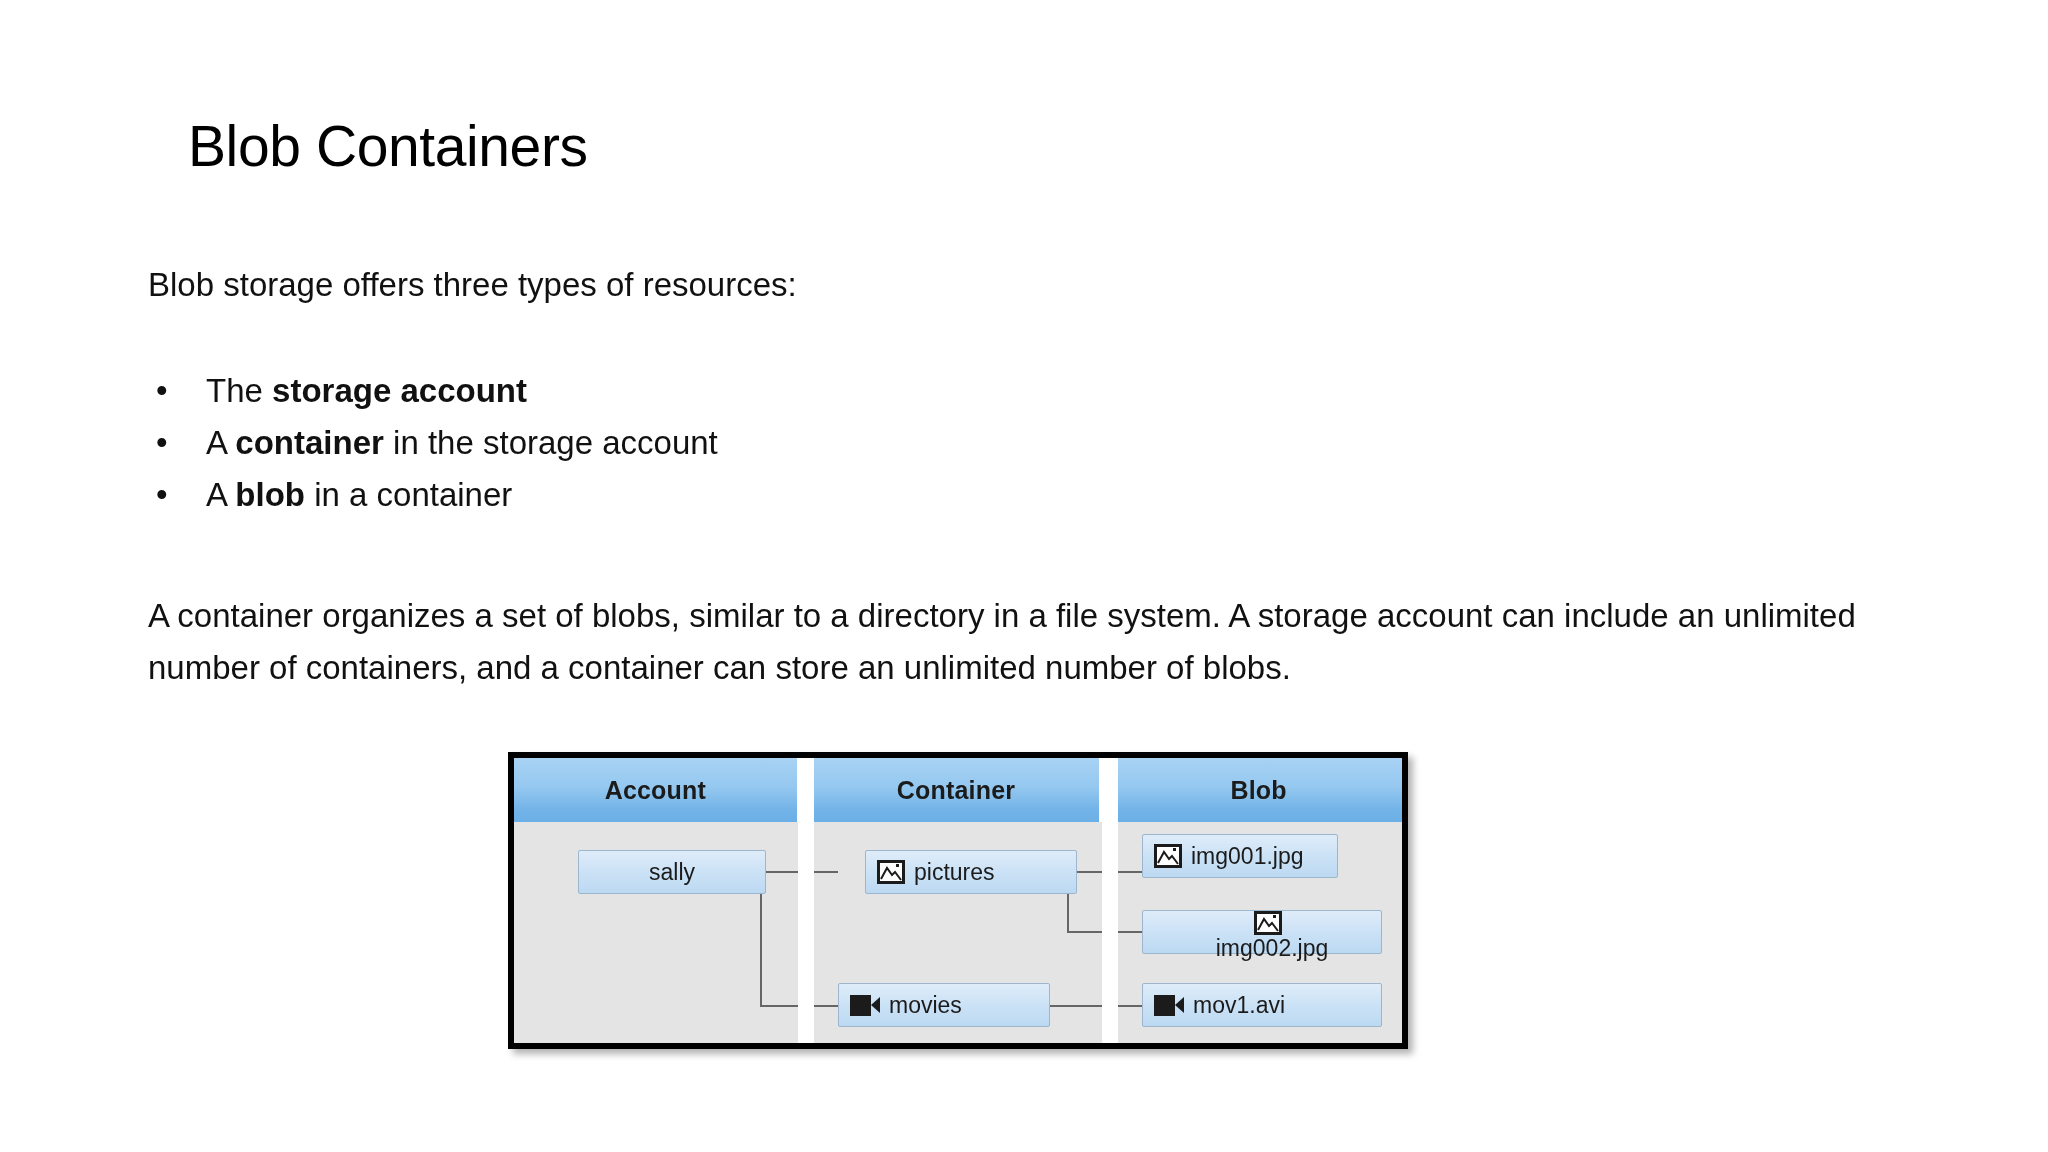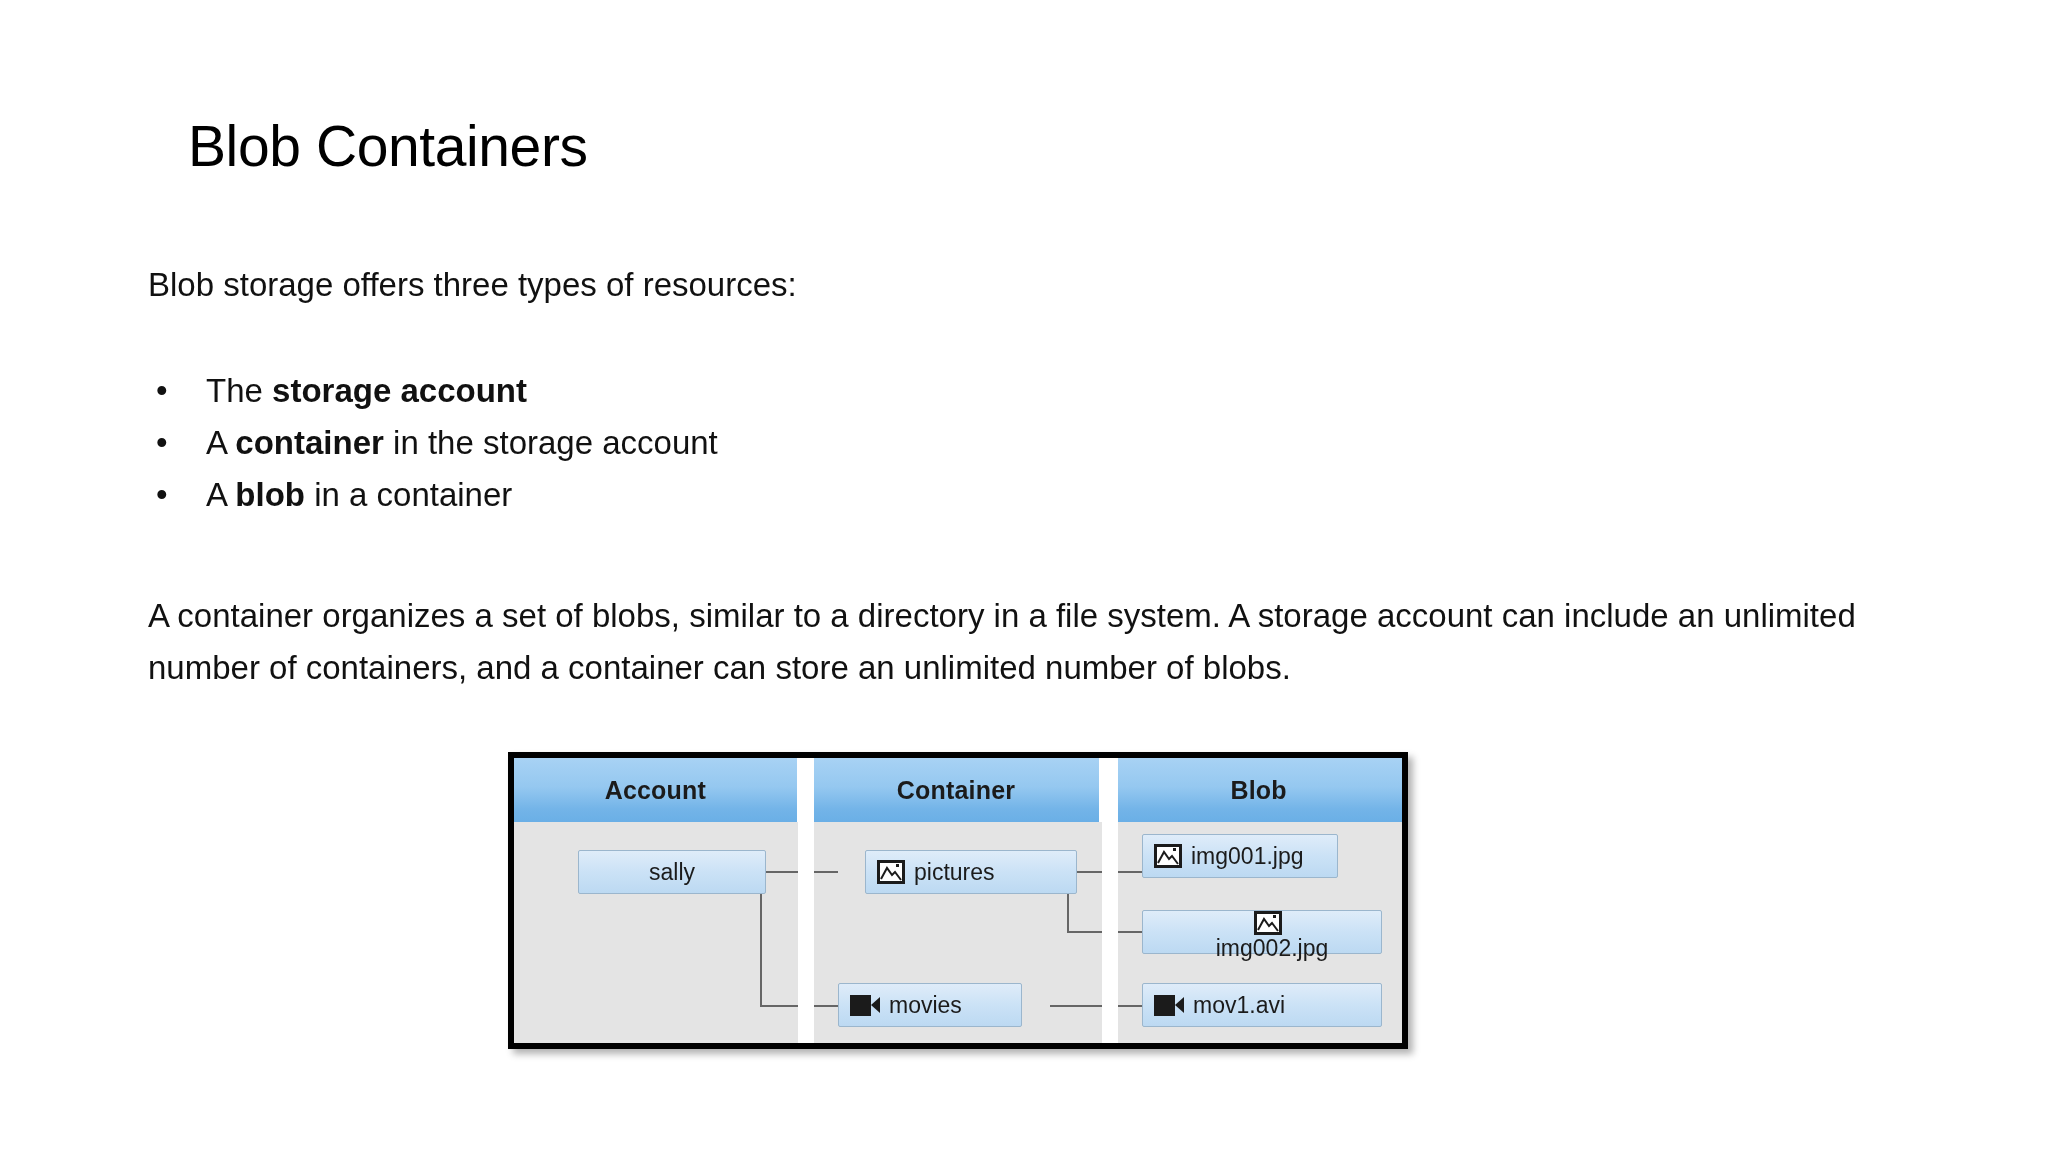--- a/index.html
+++ b/index.html
@@ -158,21 +158,21 @@
     white-space: nowrap;
   }
   .node.center { justify-content: center; }
   .node.center .node-label { padding: 0 10px; }
   .node.with-icon { padding-left: 11px; }
   .node.with-icon .node-label { padding-left: 9px; }
 
   
   .node-sally    { left: 40px;  top: 92px;  width: 188px; margin-left: 24px; }
   .node-pictures { left: 324px; top: 92px;  width: 212px; margin-left: 27px; }
-  .node-movies   { left: 324px; top: 225px; width: 184px; }
+  .node-movies   { left: 324px; top: 225px; width: 212px; }
   .node-img001   { left: 628px; top: 76px;  width: 196px; }
   .node-img002   { left: 628px; top: 152px; width: 240px; flex-direction: column; }
   .node-mov1     { left: 628px; top: 225px; width: 240px; }
 
   
   .icon {
     flex: 0 0 auto;
     display: inline-block;
     position: relative;
   }

